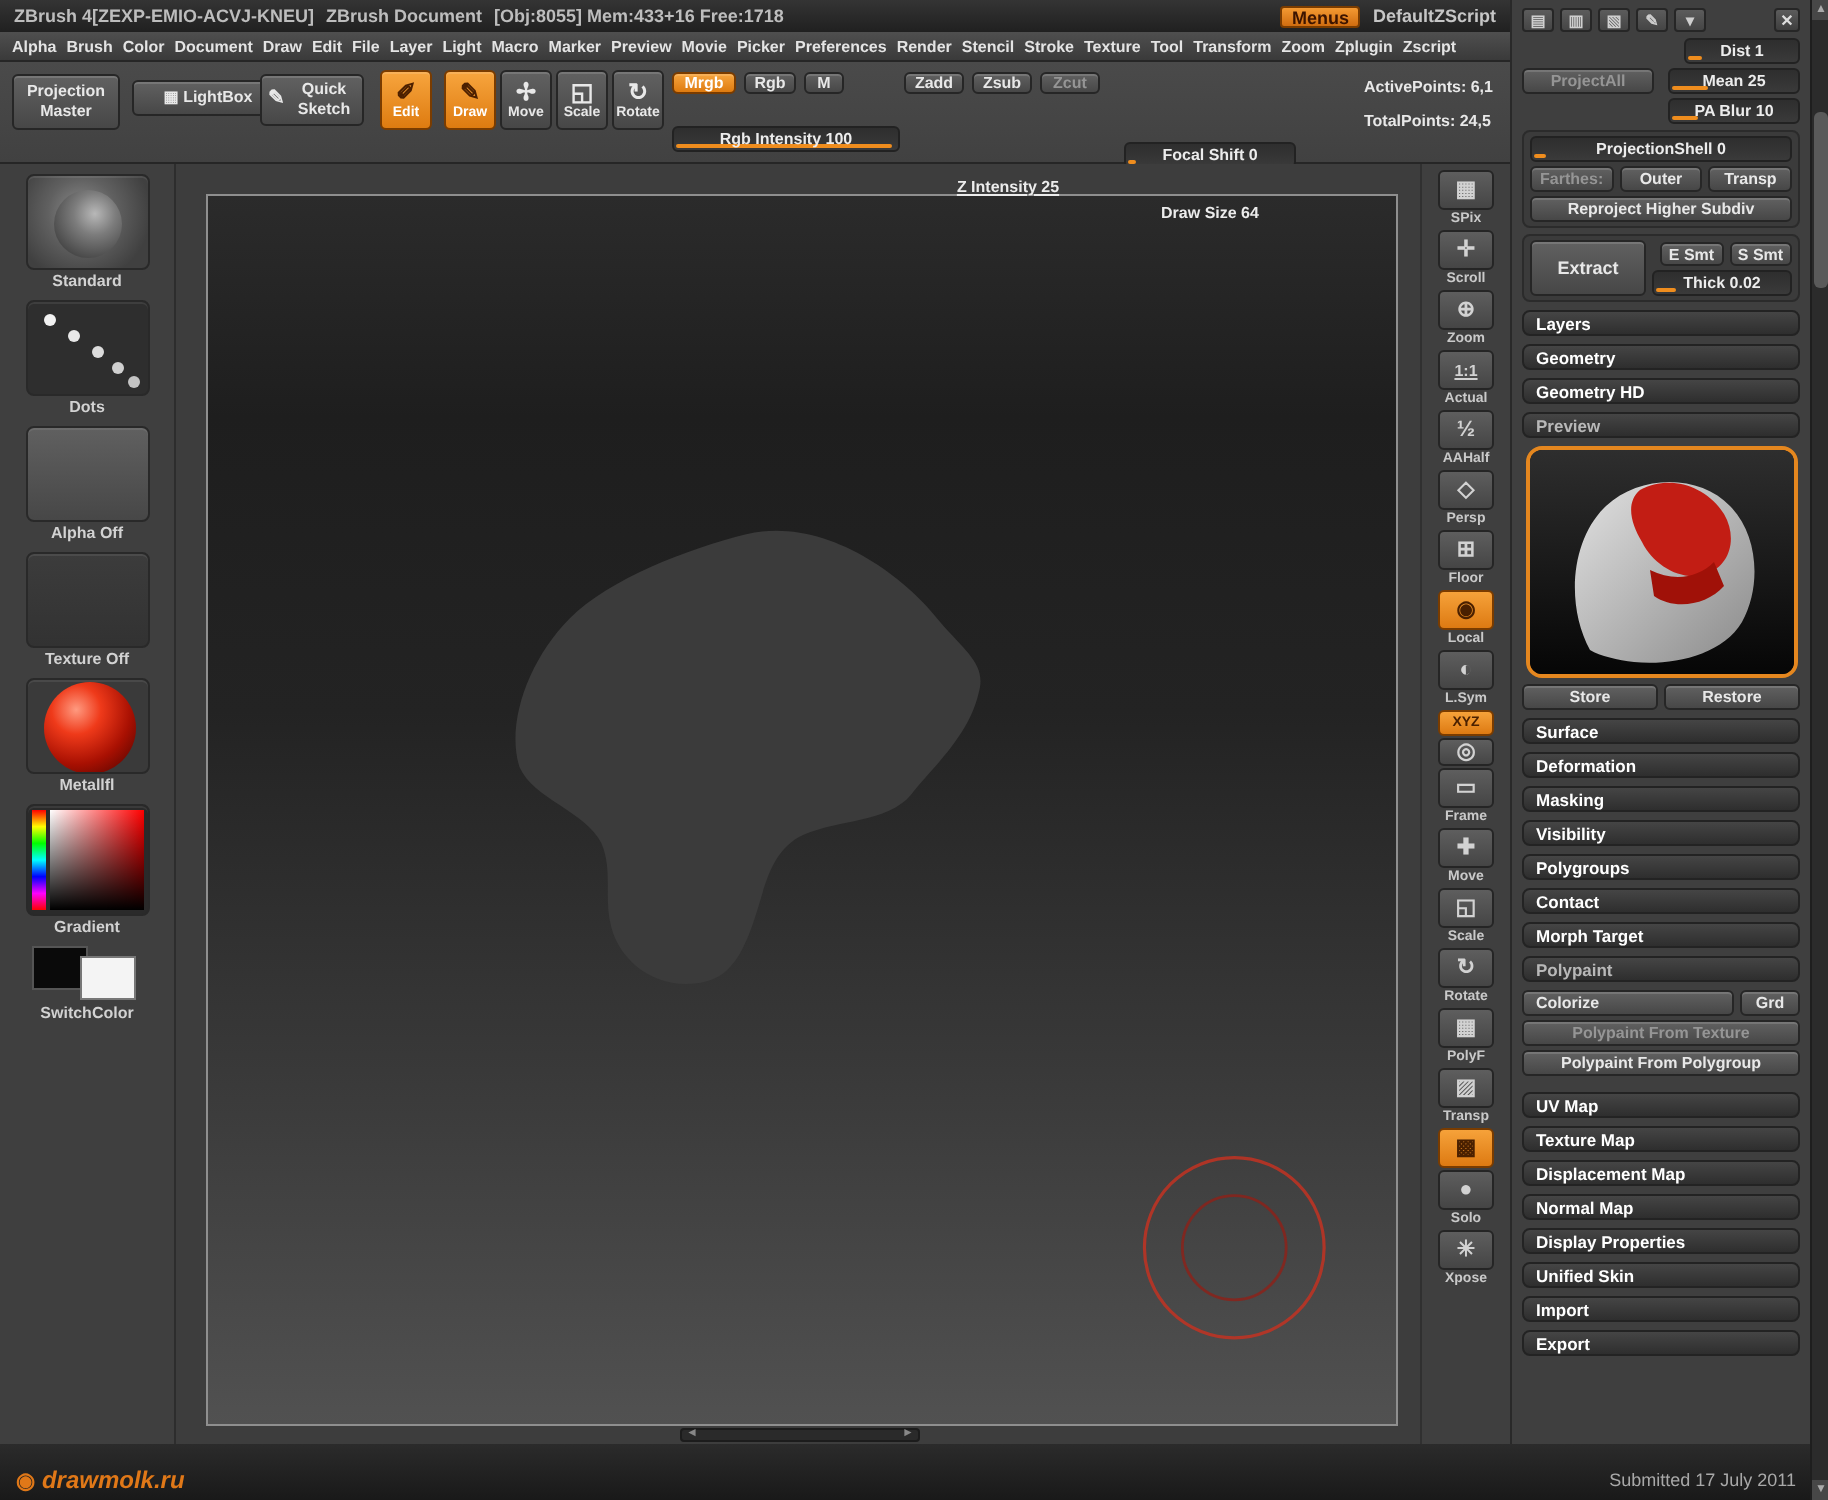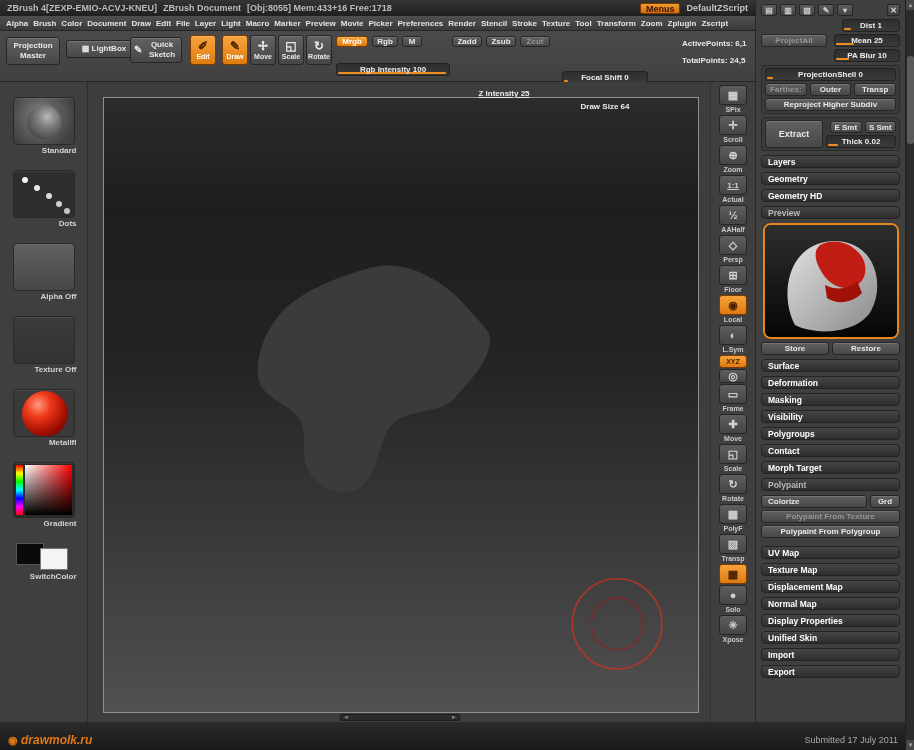--- a/index.html
+++ b/index.html
@@ -38,21 +38,21 @@
   .zslider { position:relative; height:13px; background:linear-gradient(#2e2e2e,#3a3a3a);
     border:1px solid #222; border-radius:3px; font-size:8px; color:#ececec;
     text-align:center; line-height:11px; }
   .zslider .fill { position:absolute; left:1px; bottom:1px; height:2px; background:#ef8d1e; border-radius:1px; }
   .zslider .txt { position:relative; z-index:1; }
   .points-line { position:absolute; left:682px; width:104px; font-size:8px; color:#e8e8e8; }
 
   
   #left-tray { position:absolute; left:0; top:82px; width:88px; height:640px;
     background:#3f3f3f; border-right:1px solid #2d2d2d; }
-  .tray-item { margin:15px auto 0; width:66px; text-align:right; }
+  .tray-item { margin:5px auto 0; width:66px; text-align:center; }
   .tray-thumb { width:62px; height:48px; margin:0 auto; border:1px solid #292929;
     border-radius:4px; position:relative; overflow:hidden;
     box-shadow:inset 0 1px 0 rgba(255,255,255,.08); }
   .tray-label { font-size:8px; color:#d2d2d2; margin-top:1px; line-height:9px;}
   .thumb-brush { background:radial-gradient(circle at 45% 40%, #8e8e8e 0%, #606060 40%, #404040 80%); }
   .thumb-brush .swirl { position:absolute; left:13px; top:7px; width:34px; height:34px; border-radius:50%;
     background:radial-gradient(circle at 60% 35%, #b8b8b8 0%, #7c7c7c 35%, #4a4a4a 75%); }
   .thumb-stroke { background:#2e2e2e; }
   .dotrow { position:absolute; left:8px; top:6px; width:6px; height:6px; border-radius:50%; background:#f2f2f2;
     box-shadow:12px 8px 0 #e8e8e8, 24px 16px 0 #dcdcdc, 34px 24px 0 #d0d0d0, 42px 31px 0 #c4c4c4; }

